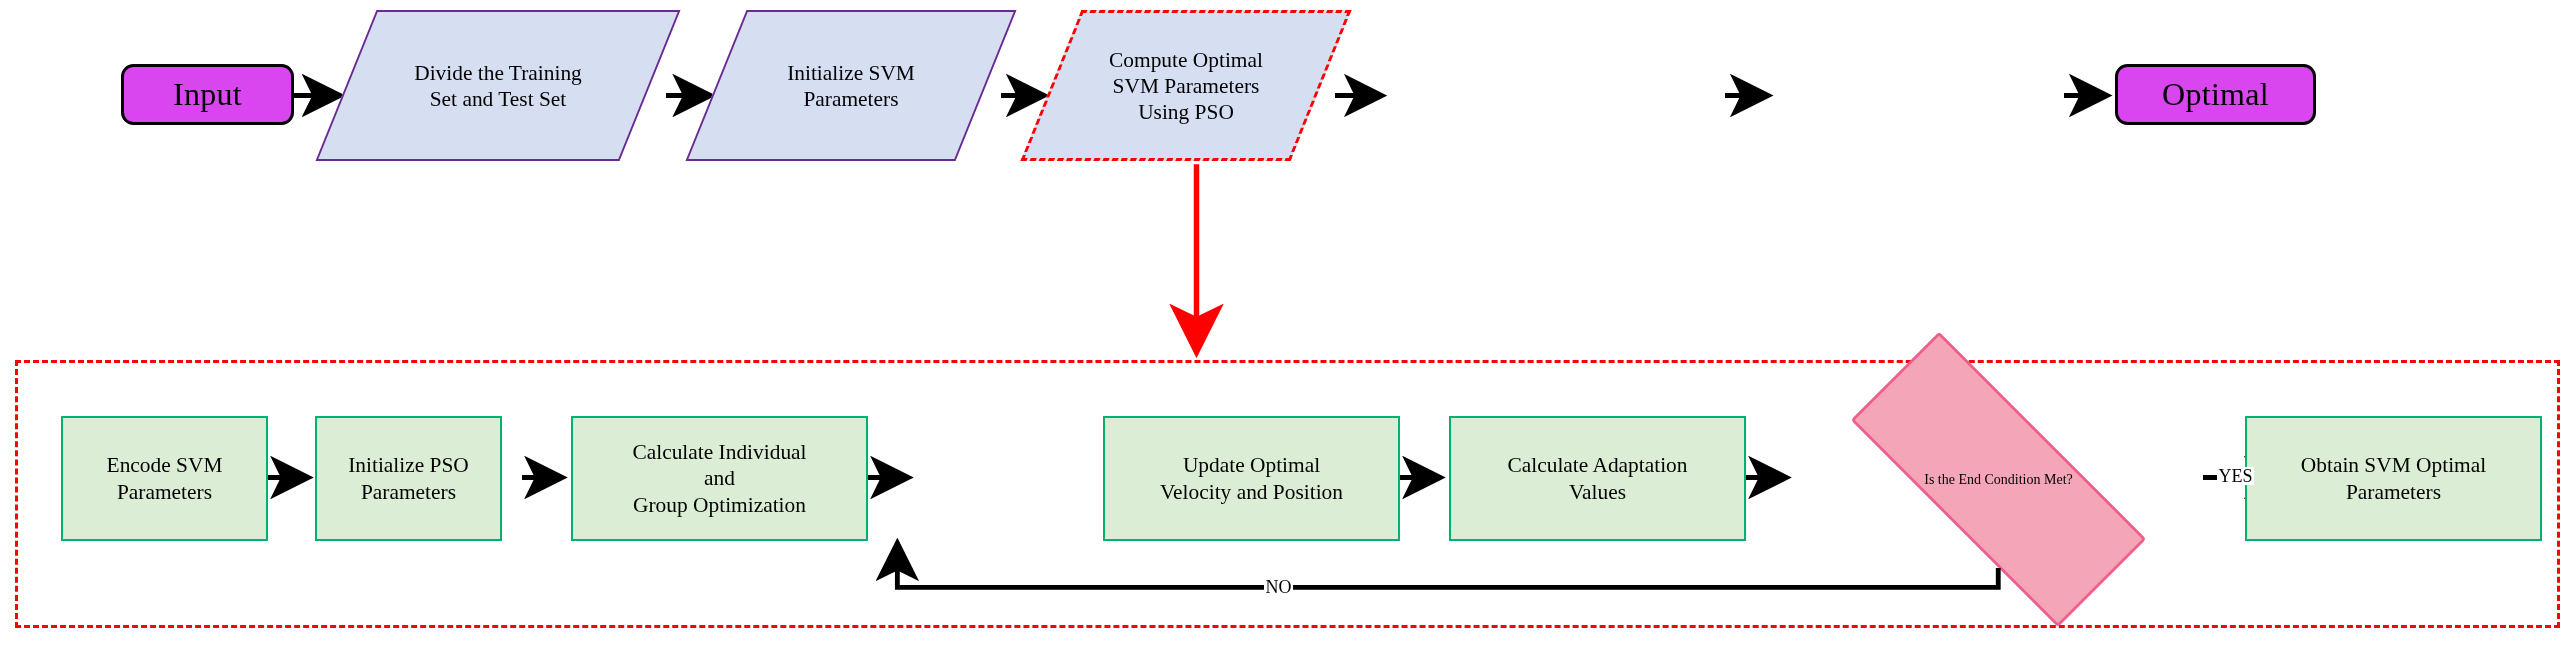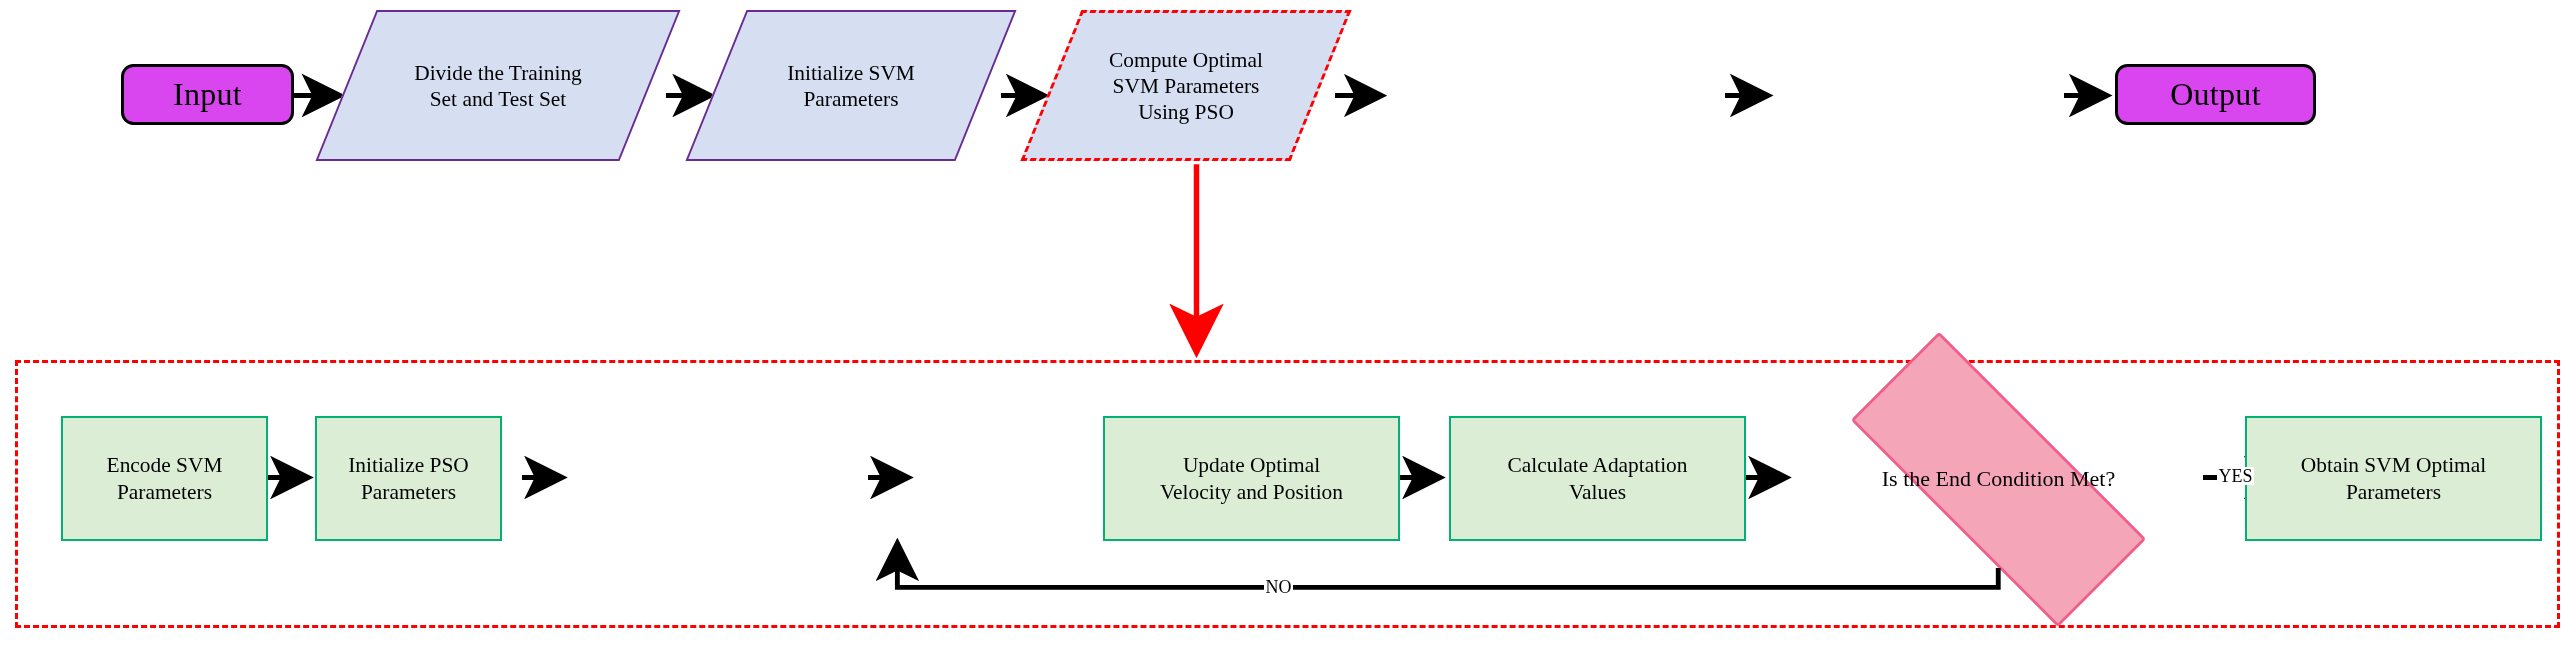--- a/index.html
+++ b/index.html
@@ -91,21 +91,21 @@
     box-sizing: border-box;
     transform: rotate(45deg) scale(.706);
     border-radius: 5.5px;
   }
   .diamond-wrap .node-label {
     position: absolute;
     inset: 0;
     display: flex;
     align-items: center;
     justify-content: center;
-    font-size: 22px;
+    font-size: 14px;
   }
 
   
   .dashed-container {
     position: absolute;
     box-sizing: border-box;
     border: 3.5px dashed #ff0000;
     background: transparent;
   }
 
@@ -216,21 +216,21 @@
       <defs>
           <marker id="ah6" markerWidth="9" markerHeight="9" refX="7" refY="4.5" orient="auto">
         <path d="M0,0 L9,4.5 L0,9 L2.2,4.5 Z" fill="#000"></path>
           </marker>
         </defs>
       <line x1="0" y1="18" x2="56" y2="18" stroke="#000" stroke-width="7" marker-end="url(#ah6)"></line>
     </svg>
   </div>
 
   <div class="terminator" style="left:2115px; top:64px; width:201px; height:61px;">
-    <span class="node-label">Output</span>
+    <span class="node-label">Optimal</span>
   </div>
 
   <div class="conn" style="left:1176px; top:163px; width:41px; height:197px;">
     <svg width="41" height="197" viewBox="0 0 60 285">
       <defs>
           <marker id="ahred" markerWidth="10" markerHeight="10" refX="8" refY="5" orient="auto">
         <path d="M0,0 L10,5 L0,10 L2.4,5 Z" fill="#ff0000"></path>
           </marker>
         </defs>
       <line x1="30" y1="0" x2="30" y2="268" stroke="#ff0000" stroke-width="8" marker-end="url(#ahred)"></line>
@@ -264,20 +264,25 @@
     <svg width="52" height="25" viewBox="0 0 75 36">
       <defs>
           <marker id="bh2" markerWidth="9" markerHeight="9" refX="7" refY="4.5" orient="auto">
         <path d="M0,0 L9,4.5 L0,9 L2.2,4.5 Z" fill="#000"></path>
           </marker>
         </defs>
       <line x1="0" y1="18" x2="52" y2="18" stroke="#000" stroke-width="7" marker-end="url(#bh2)"></line>
     </svg>
   </div>
 
+  <div class="greenbox" style="left:571px; top:416px; width:297px; height:125px;">
+    <span class="node-label">Calculate Individual
+and
+Group Optimization</span>
+  </div>
 
   <div class="conn" style="left:868px; top:465px; width:52px; height:25px;">
     <svg width="52" height="25" viewBox="0 0 75 36">
       <defs>
           <marker id="bh3" markerWidth="9" markerHeight="9" refX="7" refY="4.5" orient="auto">
         <path d="M0,0 L9,4.5 L0,9 L2.2,4.5 Z" fill="#000"></path>
           </marker>
         </defs>
       <line x1="0" y1="18" x2="52" y2="18" stroke="#000" stroke-width="7" marker-end="url(#bh3)"></line>
     </svg>

